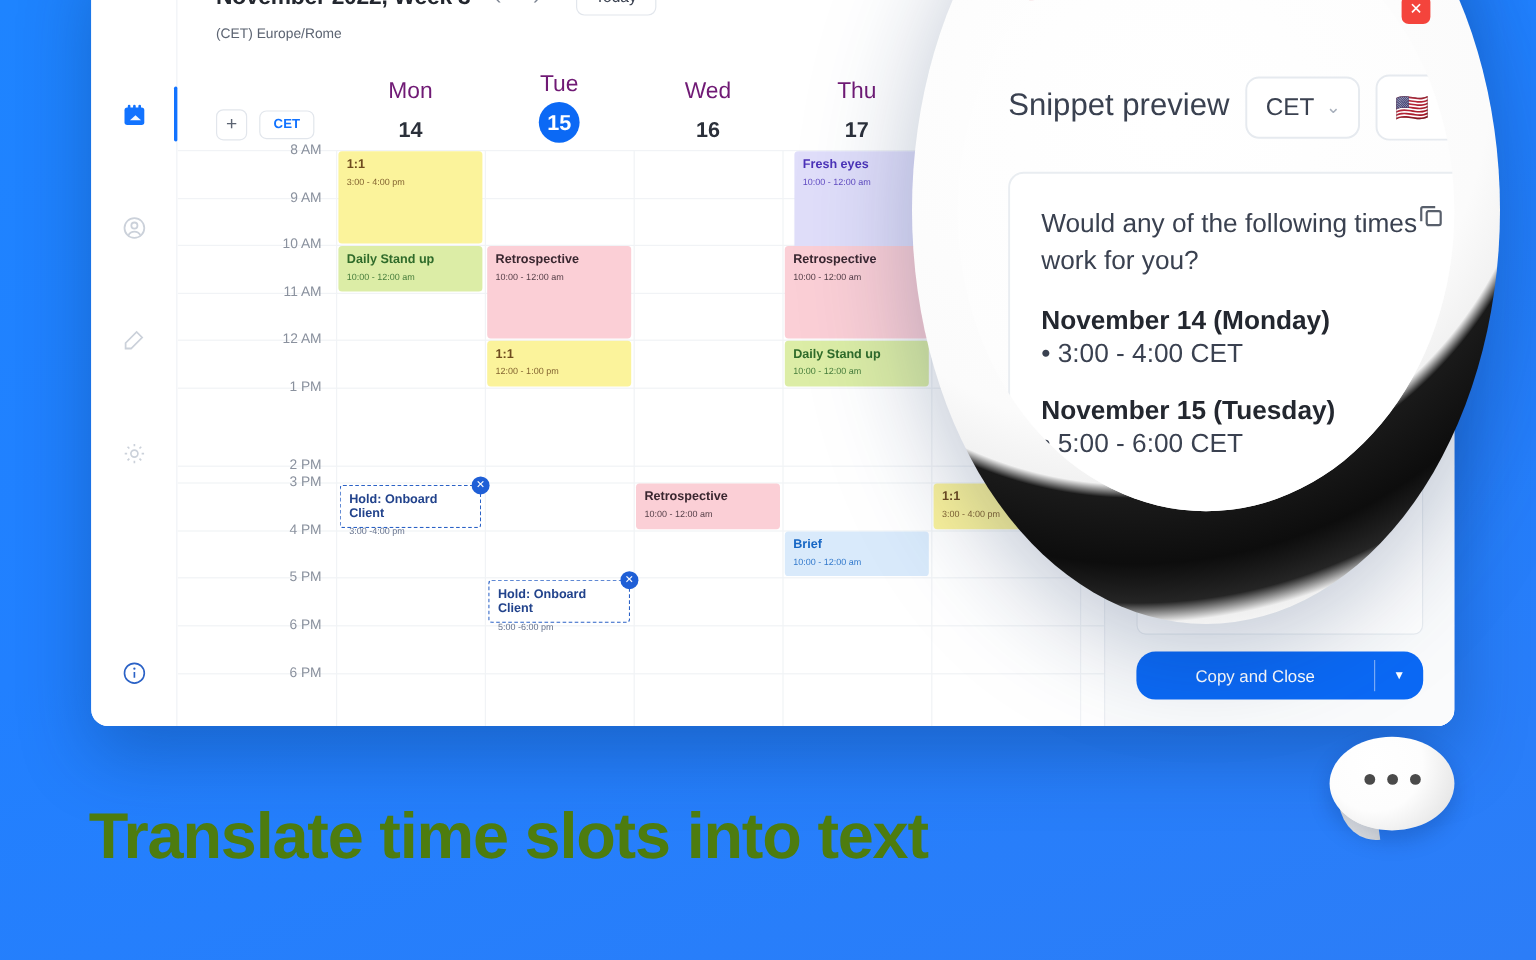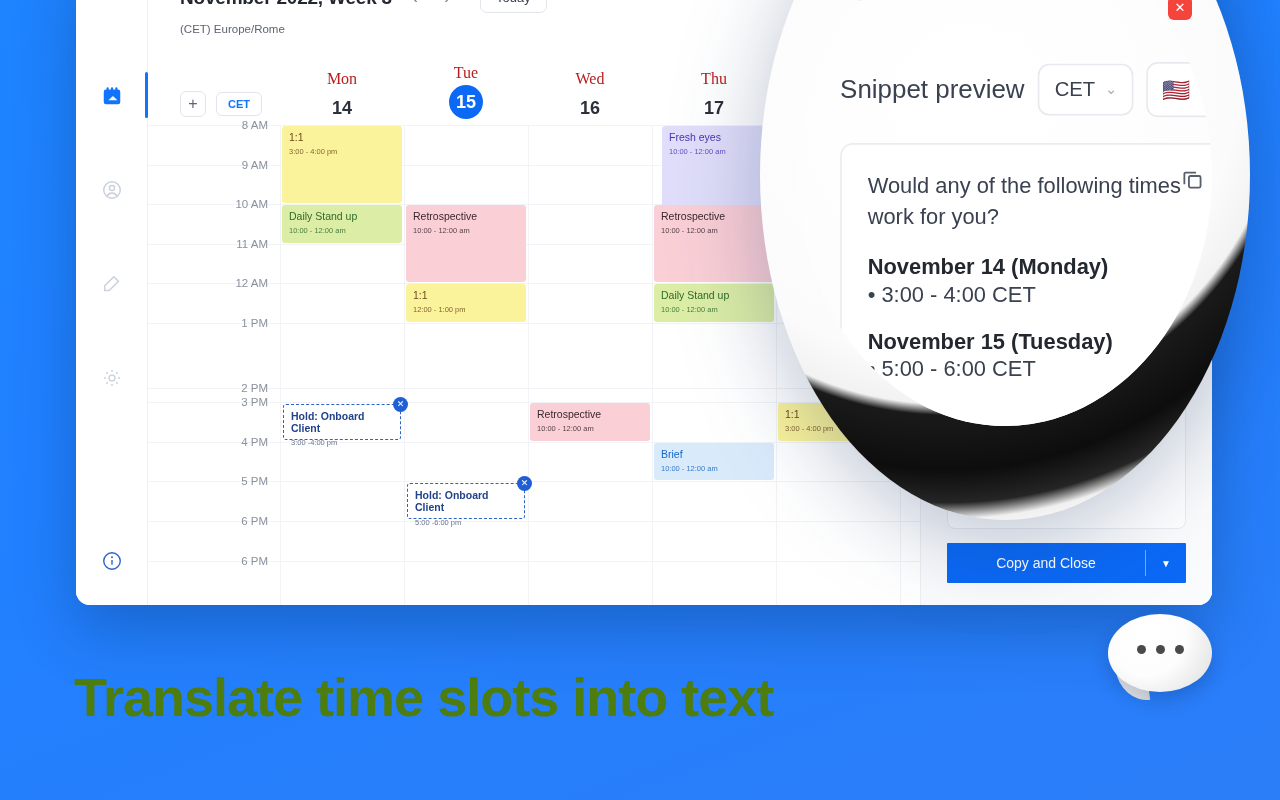--- a/index.html
+++ b/index.html
@@ -66,21 +66,21 @@
   #add-btn {
     width: 26px; height: 26px; border: 1px solid #E2E6EC; border-radius: 6px;
     background: #fff; color: #5C6472; font-size: 16px; line-height: 23px;
     text-align: center; cursor: pointer;
   }
   #cet-chip {
     padding: 5px 11px; border: 1px solid #E2E6EC; border-radius: 6px;
     background: #fff; color: #1273FF; font-size: 11px; font-weight: 600; cursor: pointer;
   }
   .day-col-head { width: 124px; flex: none; text-align: center; padding-bottom: 6px; }
-  .day-name { font-size: 16px; color: #b91c1c; font-family: Liberation Serif, serif; }
+  .day-name { font-size: 19px; color: #701a75; }
   .day-num { font-size: 18px; font-weight: 700; color: #2B303A; margin-top: 10px; }
   .day-num.today {
     display: inline-block; width: 34px; height: 34px; line-height: 34px;
     border-radius: 50%; background: #0B69F5; color: #fff; margin-top: 3px;
   }
 
   
   #grid { position: absolute; left: 0; right: 0; top: 169px; bottom: 0; }
   #grid-inner { position: relative; width: 100%; height: 100%; }
   .hour-row {
@@ -90,21 +90,21 @@
   .hour-label {
     position: absolute; right: calc(100% - 120px); top: -7px;
     font-size: 11.5px; color: #8A919E; white-space: nowrap;
   }
   .vline { position: absolute; top: 0; bottom: 0; width: 1px; background: #F1F3F6; }
 
   .event {
     position: absolute; border-radius: 3px; padding: 5px 7px; overflow: hidden;
     cursor: pointer;
   }
-  .ev-title { font-size: 10.5px; font-weight: 400; line-height: 1.15; }
+  .ev-title { font-size: 10.5px; font-weight: 700; line-height: 1.15; }
   .ev-time { font-size: 7.5px; margin-top: 4px; opacity: .85; }
 
   .hold {
     position: absolute; border: 1.6px dashed #2B62C6; border-radius: 3px;
     background: rgba(255,255,255,.7); padding: 5px 7px; cursor: pointer;
   }
   .hold .ev-title { color: #22438C; font-size: 10.5px; font-weight: 700; }
   .hold .ev-time { color: #4B5A7A; }
   .hold-x {
     position: absolute; right: -8px; top: -8px; width: 15px; height: 15px;
@@ -144,21 +144,21 @@
     border-radius: 8px; padding: 16px 16px 18px 16px; position: relative;
     flex: 1; overflow: hidden;
   }
   #copy-icon { position: absolute; right: 14px; top: 14px; cursor: pointer; }
   .snip-p { font-size: 13.5px; color: #3A4150; line-height: 1.42; }
   .snip-day { font-size: 13.5px; font-weight: 700; color: #23272F; margin-top: 14px; }
   .snip-slot { font-size: 13.5px; color: #3A4150; margin-top: 2px; }
 
   #sp-foot { padding: 14px 26px 22px 26px; }
   #copy-close-btn {
-    display: flex; width: 100%; height: 40px; border-radius: 1px;
+    display: flex; width: 100%; height: 40px; border-radius: 16px;
     background: #0B69F5; overflow: hidden; cursor: pointer;
   }
   #cc-main {
     flex: 1; display: flex; align-items: center; justify-content: center;
     color: #fff; font-size: 14px;
   }
   #cc-split { width: 1px; background: rgba(255,255,255,.45); margin: 7px 0; }
   #cc-caret {
     width: 40px; display: flex; align-items: center; justify-content: center;
     color: #fff; font-size: 10px;

